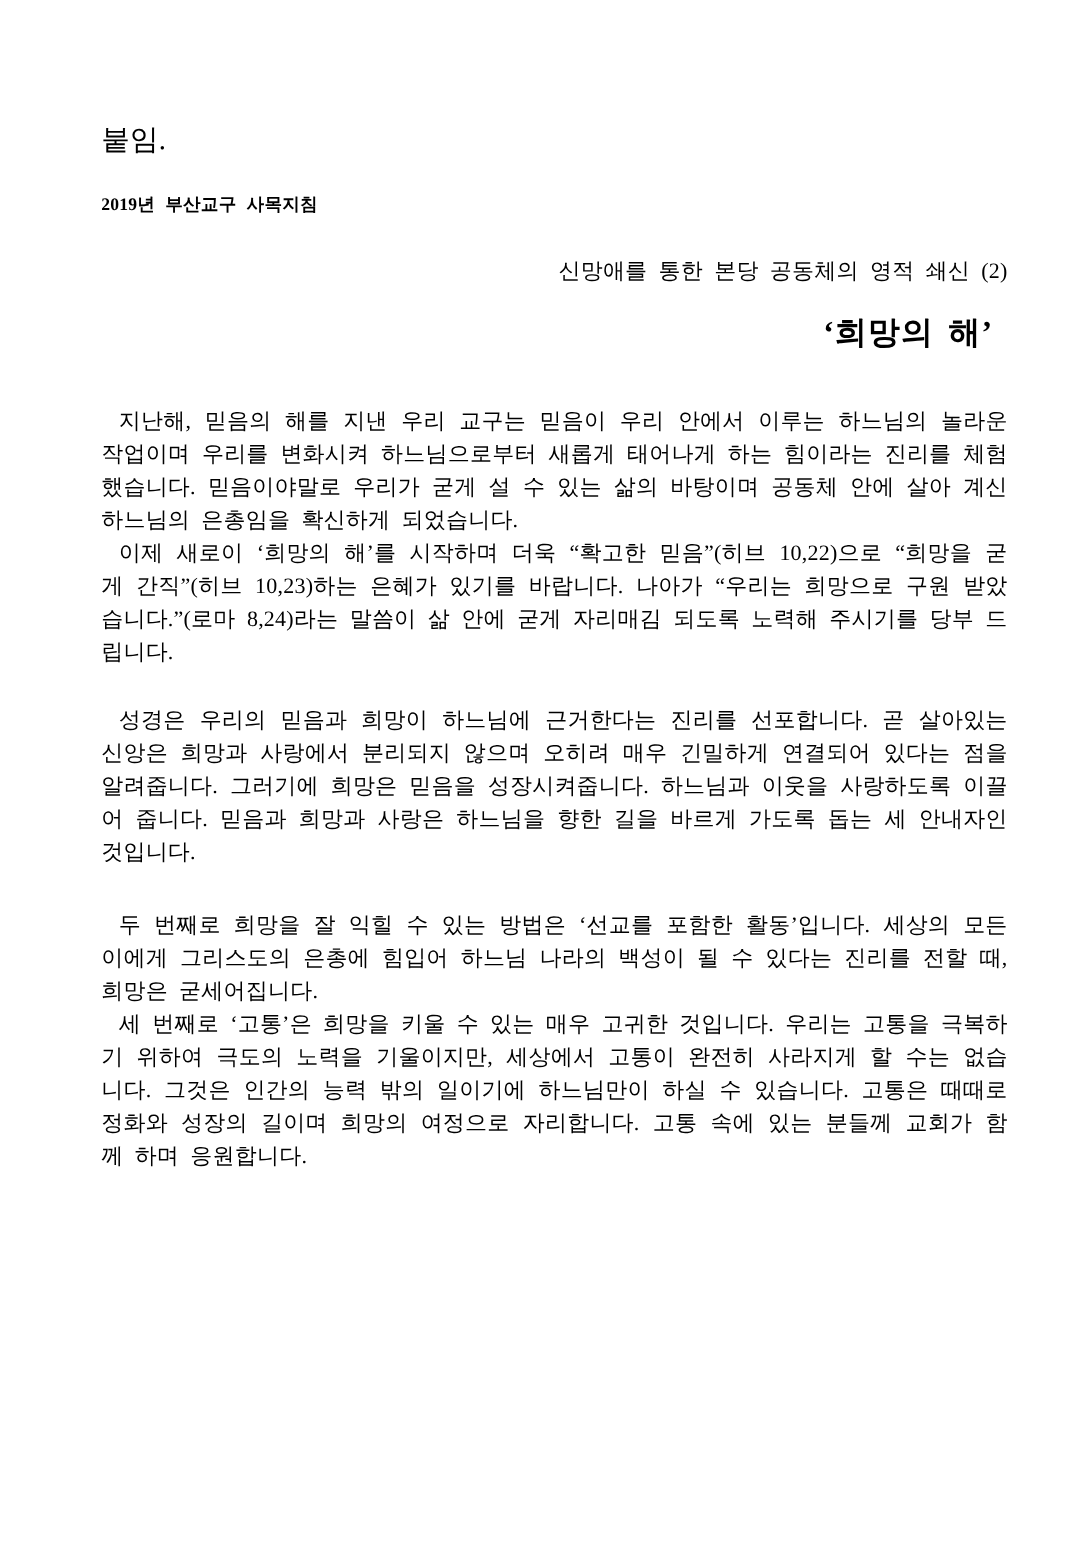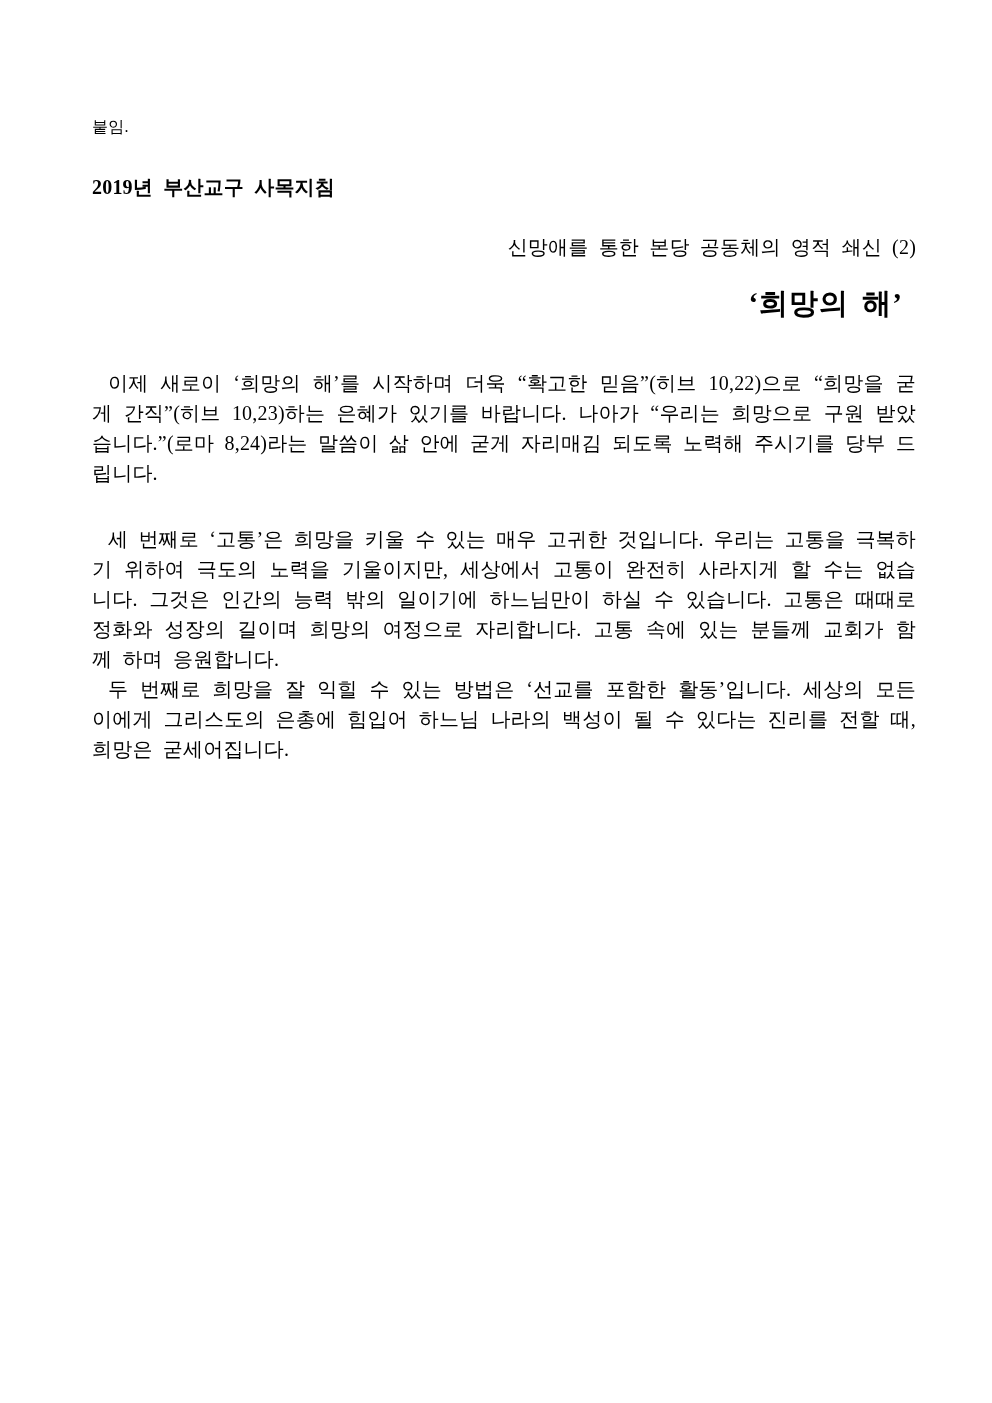--- a/index.html
+++ b/index.html
@@ -20,26 +20,26 @@
   .content {
     box-sizing: border-box;
     padding: 112px 76px 0 92px;
     font-size: 20px;
     line-height: 30px;
     word-spacing: 5px;
     letter-spacing: 0.2px;
   }
   .attachment {
     margin: 0;
-    font-size: 16px;
+    font-size: 26px;
     text-align: left;
   }
   .doc-title {
     margin: 30px 0 0 0;
-    font-size: 20px;
+    font-size: 16px;
     font-weight: bold;
     text-align: left;
   }
   .subtitle {
     margin: 30px 0 18px 0;
     text-align: right;
   }
   .main-title {
     margin: 13px;
     font-size: 29px;
@@ -67,25 +67,27 @@
 
     <p class="attachment">붙임.</p>
 
     <h1 class="doc-title">2019년 부산교구 사목지침</h1>
 
     <p class="subtitle">신망애를 통한 본당 공동체의 영적 쇄신 (2)</p>
 
     <h2 class="main-title">‘희망의 해’</h2>
 
     <div class="section gap-a">
+      <p class="para">지난해, 믿음의 해를 지낸 우리 교구는 믿음이 우리 안에서 이루는 하느님의 놀라운 작업이며 우리를 변화시켜 하느님으로부터 새롭게 태어나게 하는 힘이라는 진리를 체험했습니다. 믿음이야말로 우리가 굳게 설 수 있는 삶의 바탕이며 공동체 안에 살아 계신 하느님의 은총임을 확신하게 되었습니다.</p>
       <p class="para">이제 새로이 ‘희망의 해’를 시작하며 더욱 “확고한 믿음”(히브 10,22)으로 “희망을 굳게 간직”(히브 10,23)하는 은혜가 있기를 바랍니다. 나아가 “우리는 희망으로 구원 받았습니다.”(로마 8,24)라는 말씀이 삶 안에 굳게 자리매김 되도록 노력해 주시기를 당부 드립니다.</p>
     </div>
 
     <div class="section gap-b">
+      <p class="para">성경은 우리의 믿음과 희망이 하느님에 근거한다는 진리를 선포합니다. 곧 살아있는 신앙은 희망과 사랑에서 분리되지 않으며 오히려 매우 긴밀하게 연결되어 있다는 점을 알려줍니다. 그러기에 희망은 믿음을 성장시켜줍니다. 하느님과 이웃을 사랑하도록 이끌어 줍니다. 믿음과 희망과 사랑은 하느님을 향한 길을 바르게 가도록 돕는 세 안내자인 것입니다.</p>
     </div>
 
     <div class="section gap-c">
+      <p class="para">두 번째로 희망을 잘 익힐 수 있는 방법은 ‘선교를 포함한 활동’입니다. 세상의 모든 이에게 그리스도의 은총에 힘입어 하느님 나라의 백성이 될 수 있다는 진리를 전할 때, 희망은 굳세어집니다.</p>
       <p class="para">세 번째로 ‘고통’은 희망을 키울 수 있는 매우 고귀한 것입니다. 우리는 고통을 극복하기 위하여 극도의 노력을 기울이지만, 세상에서 고통이 완전히 사라지게 할 수는 없습니다. 그것은 인간의 능력 밖의 일이기에 하느님만이 하실 수 있습니다. 고통은 때때로 정화와 성장의 길이며 희망의 여정으로 자리합니다. 고통 속에 있는 분들께 교회가 함께 하며 응원합니다.</p>
-      <p class="para">두 번째로 희망을 잘 익힐 수 있는 방법은 ‘선교를 포함한 활동’입니다. 세상의 모든 이에게 그리스도의 은총에 힘입어 하느님 나라의 백성이 될 수 있다는 진리를 전할 때, 희망은 굳세어집니다.</p>
     </div>
 
   </div>
 </div>
 
 </body></html>

